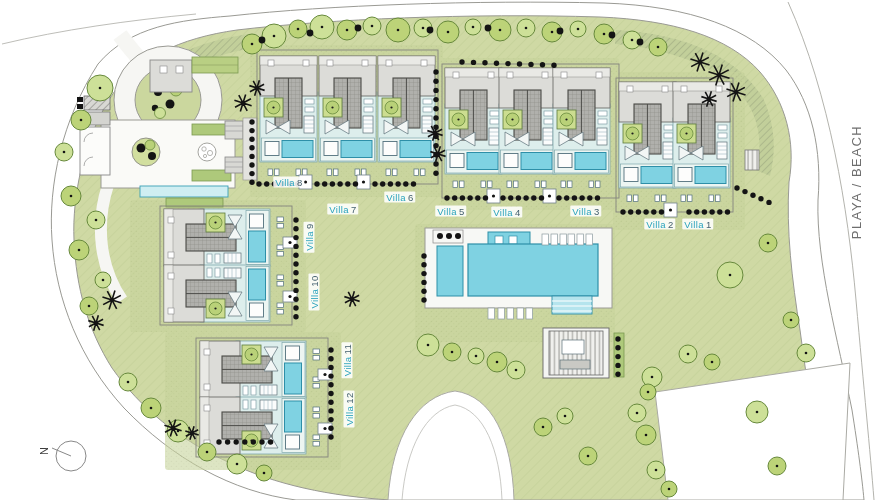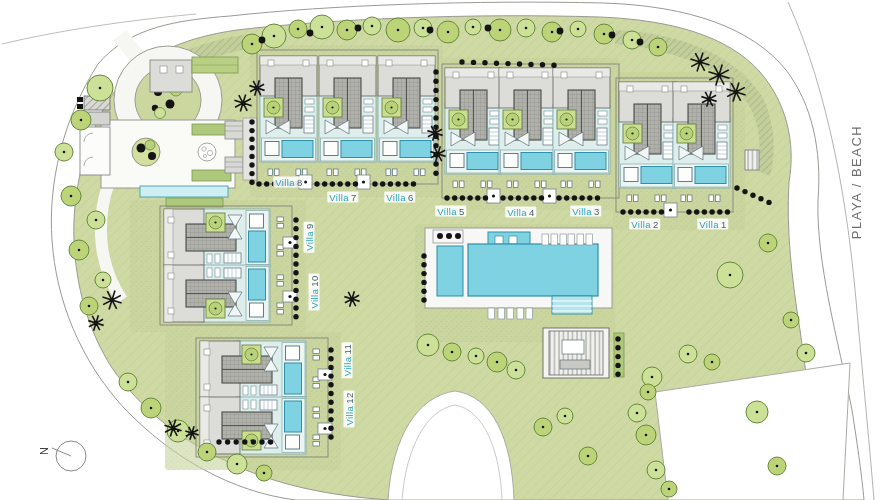--- a/index.html
+++ b/index.html
@@ -509,27 +509,27 @@
         <circle cx="352" cy="299" r="1.8" fill="#141414"></circle>
       </g>
 
   <g>
     <circle cx="71" cy="456" r="15" fill="none" stroke="#888" stroke-width="1"></circle>
     <line x1="71" y1="456" x2="52" y2="448" stroke="#888" stroke-width="1"></line>
   </g>
 </svg>
 
 <div class="overlay">
-  <div class="villa-label" style="left:713px;top:224px"><span class="w">Villa</span><span class="n">1</span></div>
-  <div class="villa-label" style="left:645px;top:224px"><span class="w">Villa</span><span class="n">2</span></div>
+  <div class="villa-label" style="left:698px;top:224px"><span class="w">Villa</span><span class="n">1</span></div>
+  <div class="villa-label" style="left:660px;top:224px"><span class="w">Villa</span><span class="n">2</span></div>
   <div class="villa-label" style="left:586px;top:211px"><span class="w">Villa</span><span class="n">3</span></div>
-  <div class="villa-label" style="left:521px;top:212px"><span class="w">Villa</span><span class="n">4</span></div>
+  <div class="villa-label" style="left:507px;top:212px"><span class="w">Villa</span><span class="n">4</span></div>
   <div class="villa-label" style="left:451px;top:211px"><span class="w">Villa</span><span class="n">5</span></div>
   <div class="villa-label" style="left:400px;top:197px"><span class="w">Villa</span><span class="n">6</span></div>
-  <div class="villa-label" style="left:343px;top:197px"><span class="w">Villa</span><span class="n">7</span></div>
+  <div class="villa-label" style="left:343px;top:209px"><span class="w">Villa</span><span class="n">7</span></div>
   <div class="villa-label" style="left:289px;top:182px"><span class="w">Villa</span><span class="n">8</span></div>
   <div class="villa-label vertical" style="left:309px;top:237px"><span class="w">Villa</span><span class="n">9</span></div>
   <div class="villa-label vertical" style="left:314px;top:292px"><span class="w">Villa</span><span class="n">10</span></div>
   <div class="villa-label vertical" style="left:347px;top:360px"><span class="w">Villa</span><span class="n">11</span></div>
   <div class="villa-label vertical" style="left:349px;top:409px"><span class="w">Villa</span><span class="n">12</span></div>
   <div class="beach-label" style="left:856px;top:182px">PLAYA / BEACH</div>
   <div class="north-label" style="left:44px;top:451px">N</div>
 </div>
 
 </div>

